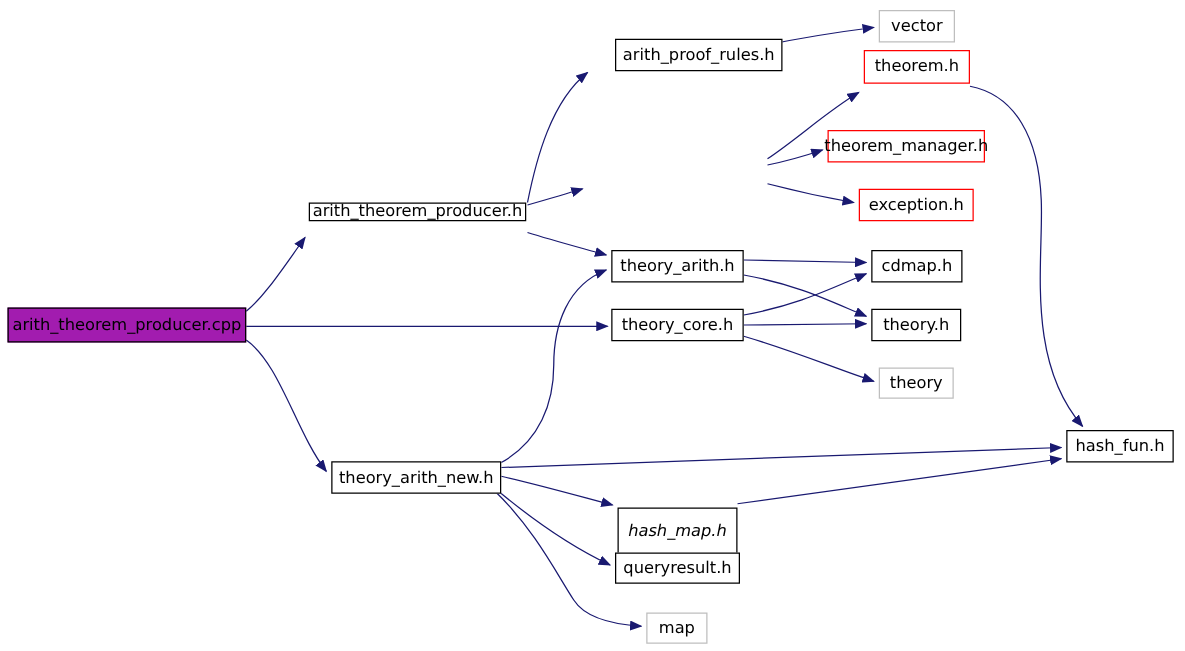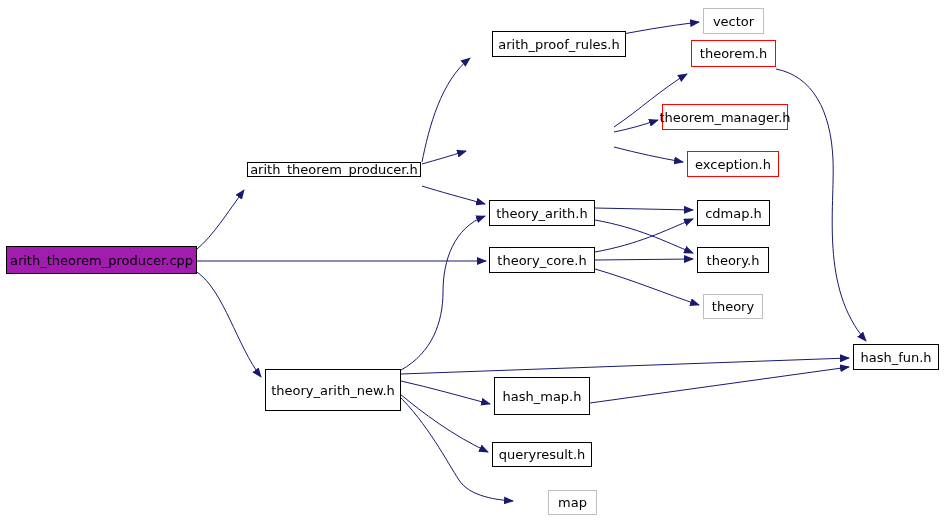--- a/index.html
+++ b/index.html
@@ -89,21 +89,21 @@
   <div class="node" style="left:697px; top:200px; width:73px; height:26px;">cdmap.h</div>
 
   <div class="node" style="left:489px; top:247px; width:106px; height:26px;">theory_core.h</div>
 
   <div class="node" style="left:697px; top:247px; width:72px; height:26px;">theory.h</div>
 
   <div class="node external" style="left:703px; top:294px; width:60px; height:25px;">theory</div>
 
   <div class="node" style="left:853px; top:344px; width:86px; height:26px;">hash_fun.h</div>
 
-  <div class="node" style="left:265px; top:369px; width:136px; height:42px;">theory_arith_new.h</div>
+  <div class="node" style="left:265px; top:369px; width:136px; height:26px;">theory_arith_new.h</div>
 
-  <div class="node" style="left:494px; top:377px; width:96px; height:38px;">hash_map.h</div>
+  <div class="node" style="left:494px; top:406px; width:96px; height:38px;font-style:italic;">hash_map.h</div>
 
   <div class="node" style="left:492px; top:442px; width:100px; height:25px;">queryresult.h</div>
 
-  <div class="node external" style="left:517px; top:490px; width:49px; height:25px;margin-left:31px;">map</div>
+  <div class="node external" style="left:517px; top:490px; width:49px; height:25px;">map</div>
 
 </div>
 
 </body></html>

